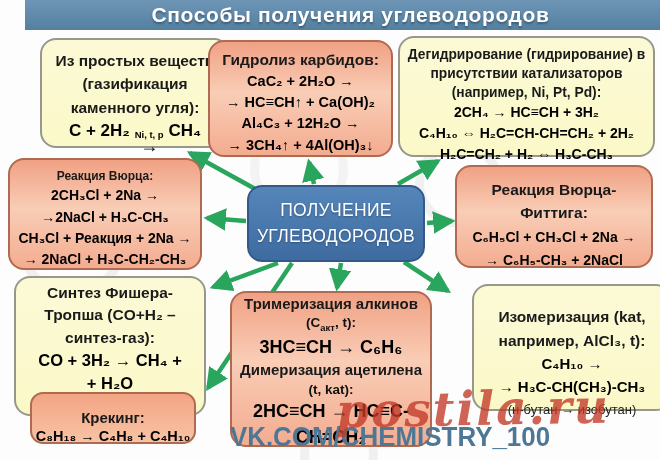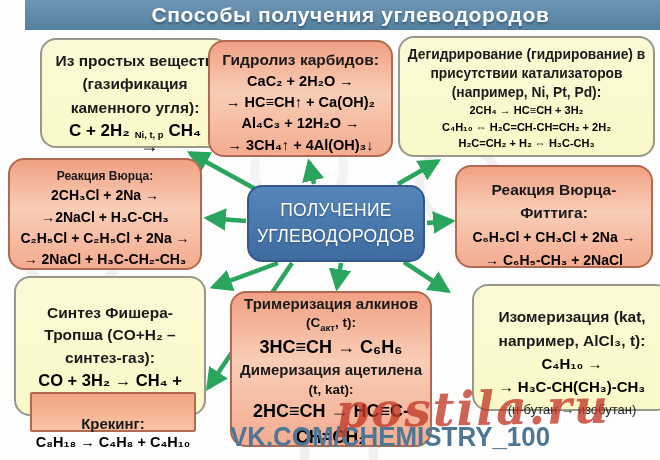--- a/index.html
+++ b/index.html
@@ -47,35 +47,35 @@
   .rxn-arrow{display:inline-flex;flex-direction:column;align-items:center;vertical-align:-2px;}
   .rxn-arrow .cat{font-size:9.5px;font-weight:bold;line-height:1;}
   .rxn-arrow .arr{font-size:18px;line-height:.85;}
 
   #box-hydrolysis{left:208px;top:40px;width:185px;height:117px;padding-top:7px;}
   #box-hydrolysis .title{font-size:15.5px;line-height:1.4;}
   #box-hydrolysis .f{font-size:14.5px;line-height:1.47;}
 
   #box-dehydro{left:398px;top:36px;width:257px;height:121px;padding-top:7px;}
   #box-dehydro .title{font-size:13.8px;line-height:1.38;}
-  #box-dehydro .f{font-size:11px;line-height:1.5;}
+  #box-dehydro .f{font-size:14px;line-height:1.5;}
 
   #box-wurtz{left:8px;top:158px;width:194px;height:112px;padding-top:8px;}
   #box-wurtz .title{font-size:12px;line-height:1.45;}
   #box-wurtz .f{font-size:14px;line-height:1.52;}
 
   #box-wurtz-fittig{left:455px;top:165px;width:198px;height:103px;padding-top:11px;}
   #box-wurtz-fittig .title{font-size:15.5px;line-height:1.5;}
   #box-wurtz-fittig .f{font-size:14px;line-height:1.55;margin-top:2px;}
 
-  #box-fischer{left:14px;top:276px;width:192px;height:140px;padding-top:24px;}
+  #box-fischer{left:14px;top:276px;width:192px;height:140px;padding-top:4px;}
   #box-fischer .title{font-size:15.5px;line-height:1.45;}
   #box-fischer .f{font-size:16.5px;line-height:1.35;}
 
-  #box-cracking{left:30px;top:392px;width:166px;height:40px;padding-top:19px;border-radius:2px;
+  #box-cracking{left:30px;top:392px;width:166px;height:52px;padding-top:13px;border-radius:13px;
     background:linear-gradient(180deg,#f3a585 0%,#f8c3a4 100%);}
   #box-cracking .title{font-size:15px;line-height:1.4;}
   #box-cracking .f{font-size:14.5px;}
 
   #box-trimer{left:230px;top:291px;width:202px;height:156px;padding-top:1px;}
   #box-trimer .title{font-size:15px;line-height:1.35;}
   #box-trimer .cond{font-weight:bold;font-size:13.5px;line-height:1.3;}
   #box-trimer .f{font-size:18px;line-height:1.45;}
 
   #box-isomer{left:452px;top:284px;width:200px;height:127px;padding-top:19px;margin-left:20px;}
@@ -159,21 +159,21 @@
     <div class="title">Дегидрирование (гидрирование) в присутствии катализаторов (например, Ni, Pt, Pd):</div>
     <div class="f">2CH₄ → HC≡CH + 3H₂</div>
     <div class="f">C₄H₁₀ ⇔ H₂C=CH-CH=CH₂ + 2H₂</div>
     <div class="f">H₂C=CH₂ + H₂ ⇔ H₃C-CH₃</div>
   </div>
 
   <div class="box salmon" id="box-wurtz">
     <div class="title">Реакция Вюрца:</div>
     <div class="f">2CH₃Cl + 2Na →</div>
     <div class="f">→2NaCl + H₃C-CH₃</div>
-    <div class="f">C₂H₅Cl + C₂H₅Cl + 2Na →</div>
+    <div class="f">CH₃Cl + Реакция + 2Na →</div>
     <div class="f">→ 2NaCl + H₃C-CH₂-CH₃</div>
   </div>
 
   <div id="center-node">
     <span>ПОЛУЧЕНИЕ УГЛЕВОДОРОДОВ</span>
   </div>
 
   <div class="box salmon" id="box-wurtz-fittig">
     <div class="title">Реакция Вюрца-Фиттига:</div>
     <div class="f">C₆H₅Cl + CH₃Cl + 2Na →</div>

